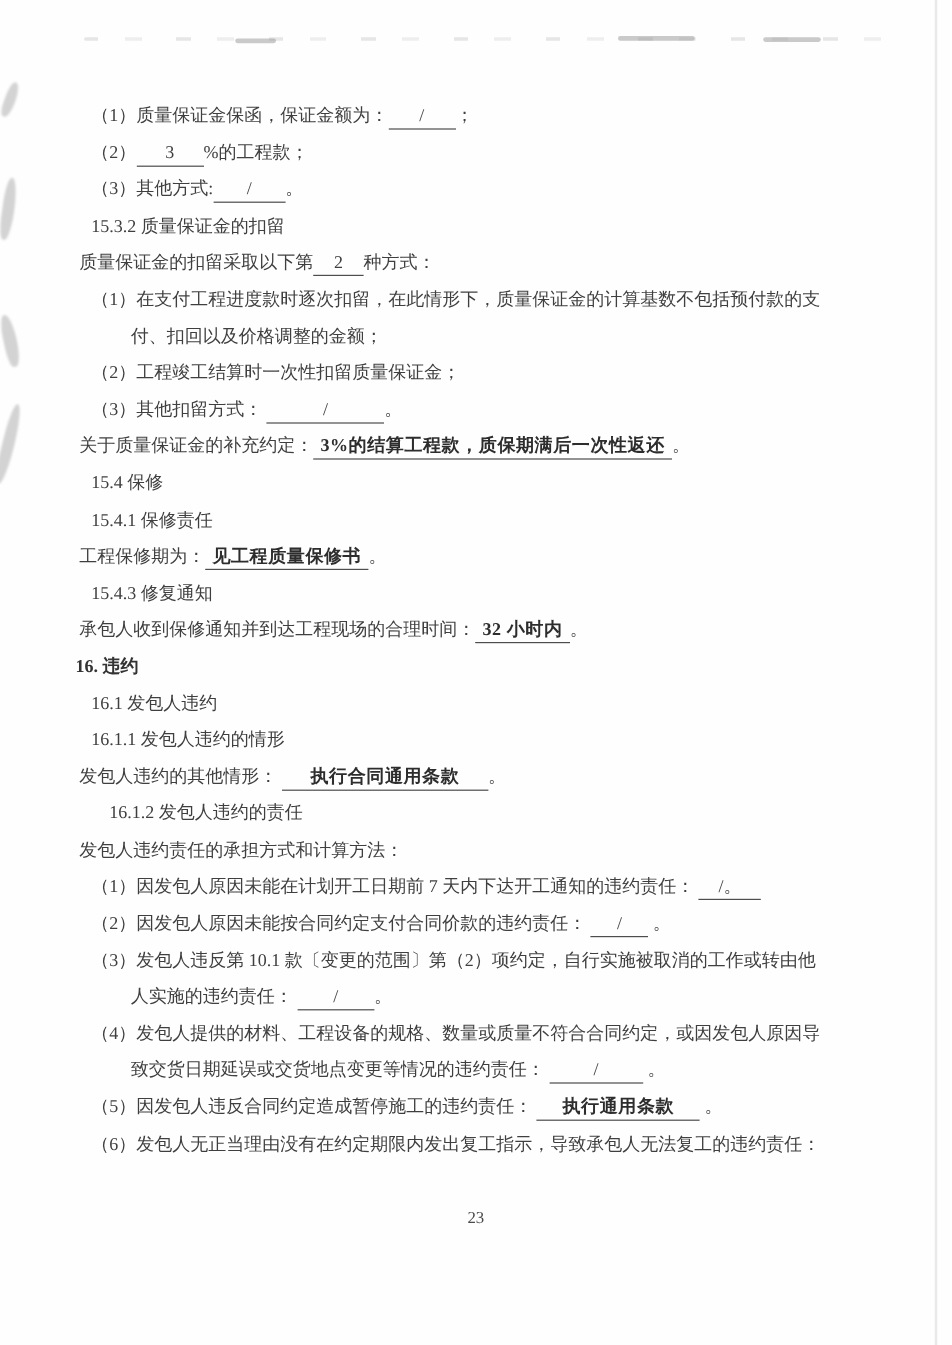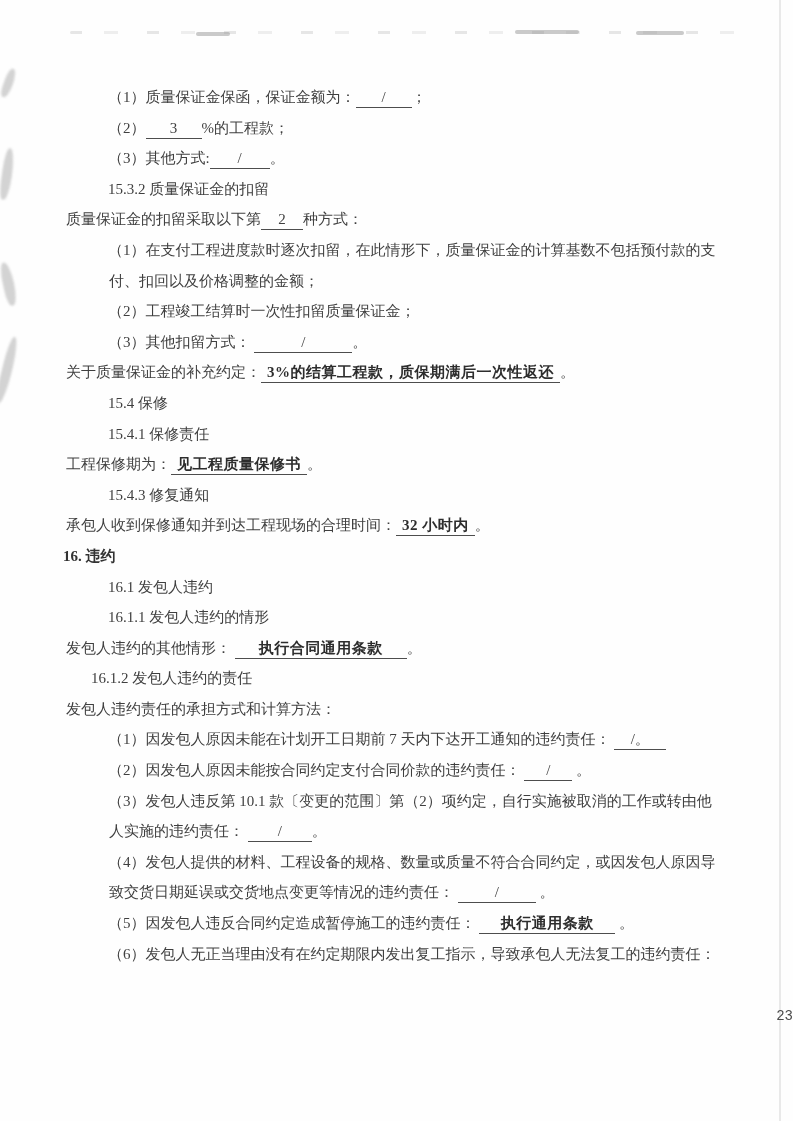--- a/index.html
+++ b/index.html
@@ -53,44 +53,43 @@
   .line {
     margin: 0;
     font-size: 15px;
     line-height: 30.6px;
     white-space: nowrap;
     color: #3f3f3f;
   }
   .title { margin-bottom: 5px; font-size: 14px; color: #4a4a4a; }
   .flush { padding-left: 63px; font-weight: bold; color: #333; }
   .para  { padding-left: 66px; }
-  .item  { padding-left: 108px; }
+  .item  { padding-left: 76px; }
   .cont  { padding-left: 109px; }
   .sub   { padding-left: 91px; }
   .fill {
     display: inline-block;
     text-align: center;
     border-bottom: 1.4px solid #4d4d4d;
     padding: 0 6px 0;
     line-height: 19px;
     vertical-align: baseline;
   }
   .fill.bold {
     font-weight: bold;
     color: #2d2d2d;
     letter-spacing: .5px;
   }
   .page-number {
     position: absolute;
     top: 1006px; left: 0; right: 0;
-    text-align: right;
+    text-align: center;
     font-size: 14px;
     color: #4a4a4a;
     line-height: 20px;
-    font-family: Liberation Mono, monospace;
   }
 </style>
 </head>
 <body>
 
 <div class="page">
 
   <div class="top-streak"></div>
   <div class="top-blob" style="top:30px; left:515px; width:64px;"></div>
   <div class="top-blob" style="top:31px; left:636px; width:48px;"></div>

